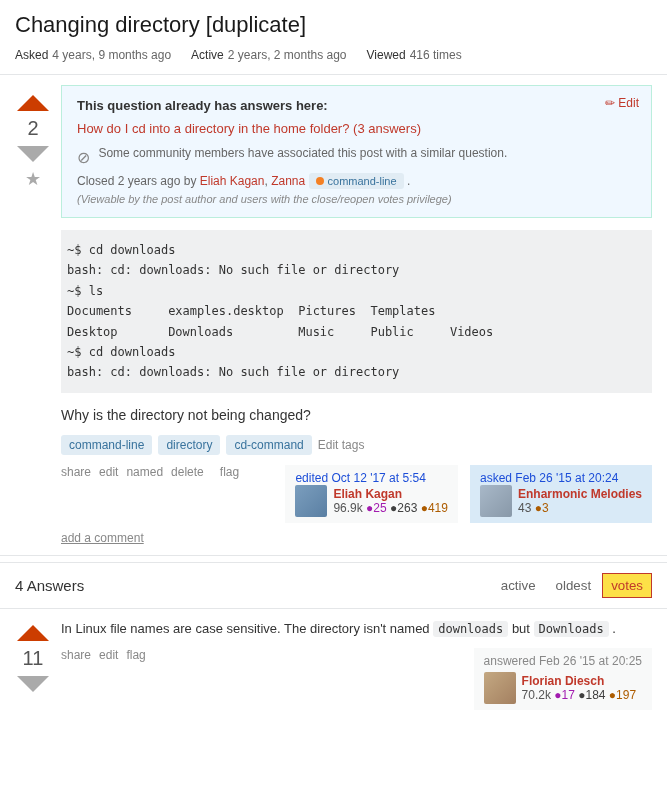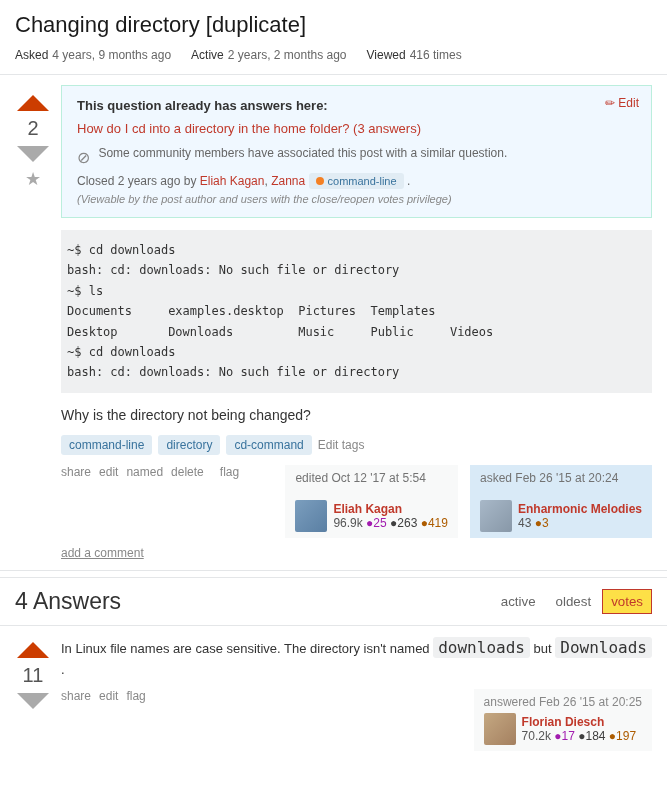--- a/index.html
+++ b/index.html
@@ -42,44 +42,44 @@
     .edit-tags { color: #888; font-size: 12px; cursor: pointer; text-decoration: none; }
 
     .post-actions { display: flex; justify-content: space-between; align-items: flex-start; margin-top: 8px; }
     .action-links { display: flex; gap: 8px; font-size: 12px; }
     .action-link { color: #888; cursor: pointer; text-decoration: none; }
 
     .post-attribution { display: flex; gap: 12px; }
     .attr-box { background: #f8f9f9; padding: 6px 10px; font-size: 12px; min-width: 140px; }
     .attr-box.edited { background: #f8f9f9; }
     .attr-box.asked { background: #d9eaf7; }
-    .attr-label { color: #737373; margin-bottom: 15px; }
+    .attr-label { color: #1d4ed8; margin-bottom: 0; }
     .attr-user { display: flex; align-items: center; gap: 6px; }
     .attr-avatar { width: 32px; height: 32px; background: #aaa; border-radius: 2px; overflow: hidden; }
     .attr-avatar-img { width: 32px; height: 32px; background: linear-gradient(135deg, #8B9DC3 0%, #6B7FA3 100%); }
     .attr-username { color: #c0392b; text-decoration: none; font-size: 12px; font-weight: bold; }
     .attr-rep { color: #555; font-size: 12px; }
     .rep-gold { color: #a21caf; }
     .rep-silver { color: #404040; text-align: right; }
     .rep-bronze { color: #ad5c00; }
 
     .add-comment { color: #888; font-size: 12px; cursor: pointer; margin-top: 8px; display: inline-block; }
 
     .answers-header { display: flex; align-items: center; justify-content: space-between; padding: 10px 15px; border-top: 1px solid #e4e6e8; margin-top: 6px; }
-    .answers-title { font-size: 23px; font-weight: normal; }
+    .answers-title { font-size: 15px; font-weight: normal; }
     .answers-sort { display: flex; gap: 2px; align-items: center; font-size: 12px; }
     .sort-btn { padding: 4px 8px; cursor: pointer; color: #666; background: none; border: 1px solid transparent; }
     .sort-btn.active { border: 1px solid #c0392b; color: #c0392b; background: #fde047; }
 
     .answer-section { display: flex; padding: 10px 15px; gap: 10px; border-top: 1px solid #e4e6e8; }
     .answer-vote-col { display: flex; flex-direction: column; align-items: center; min-width: 36px; gap: 4px; padding-top: 4px; }
     .answer-vote-count { font-size: 20px; color: #555; }
     .answer-body { flex: 1; }
     .answer-text { font-size: 13px; line-height: 1.5; margin-bottom: 10px; }
-    .inline-code { background: #eff0f1; padding: 1px 5px; border-radius: 3px; font-family: monospace; font-size: 16px; color: #333; }
+    .inline-code { background: #eff0f1; padding: 1px 5px; border-radius: 3px; font-family: monospace; font-size: 12px; color: #333; }
 
     .noticebox-icon { font-size: 16px; color: #888; margin-top: 2px; flex-shrink: 0; }
 
     .divider-line { border: none; border-top: 1px solid #e4e6e8; margin: 0; }
 
     .answer-actions { display: flex; gap: 8px; font-size: 12px; }
     .answer-attr { display: flex; justify-content: space-between; align-items: flex-start; margin-top: 6px; }
     .answered-attr { background: #f8f9f9; padding: 6px 10px; font-size: 12px; }
     .answered-attr .attr-label { color: #888; margin-bottom: 4px; }
   </style>

